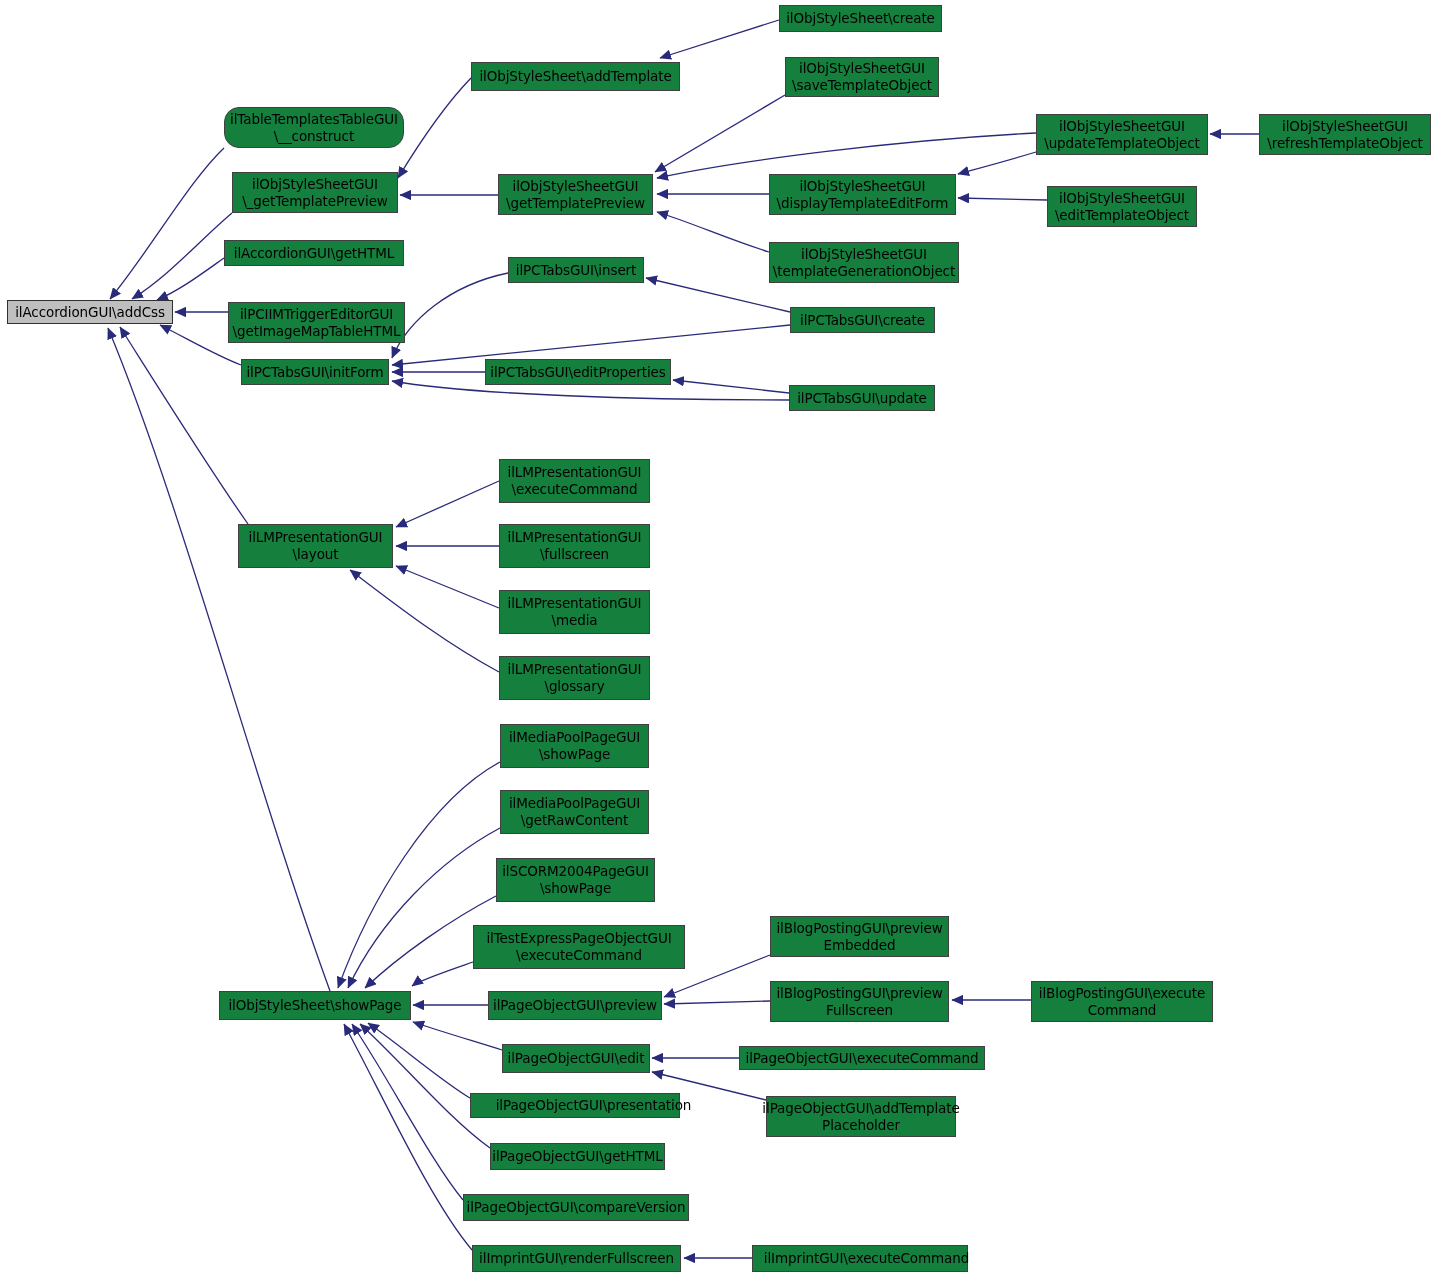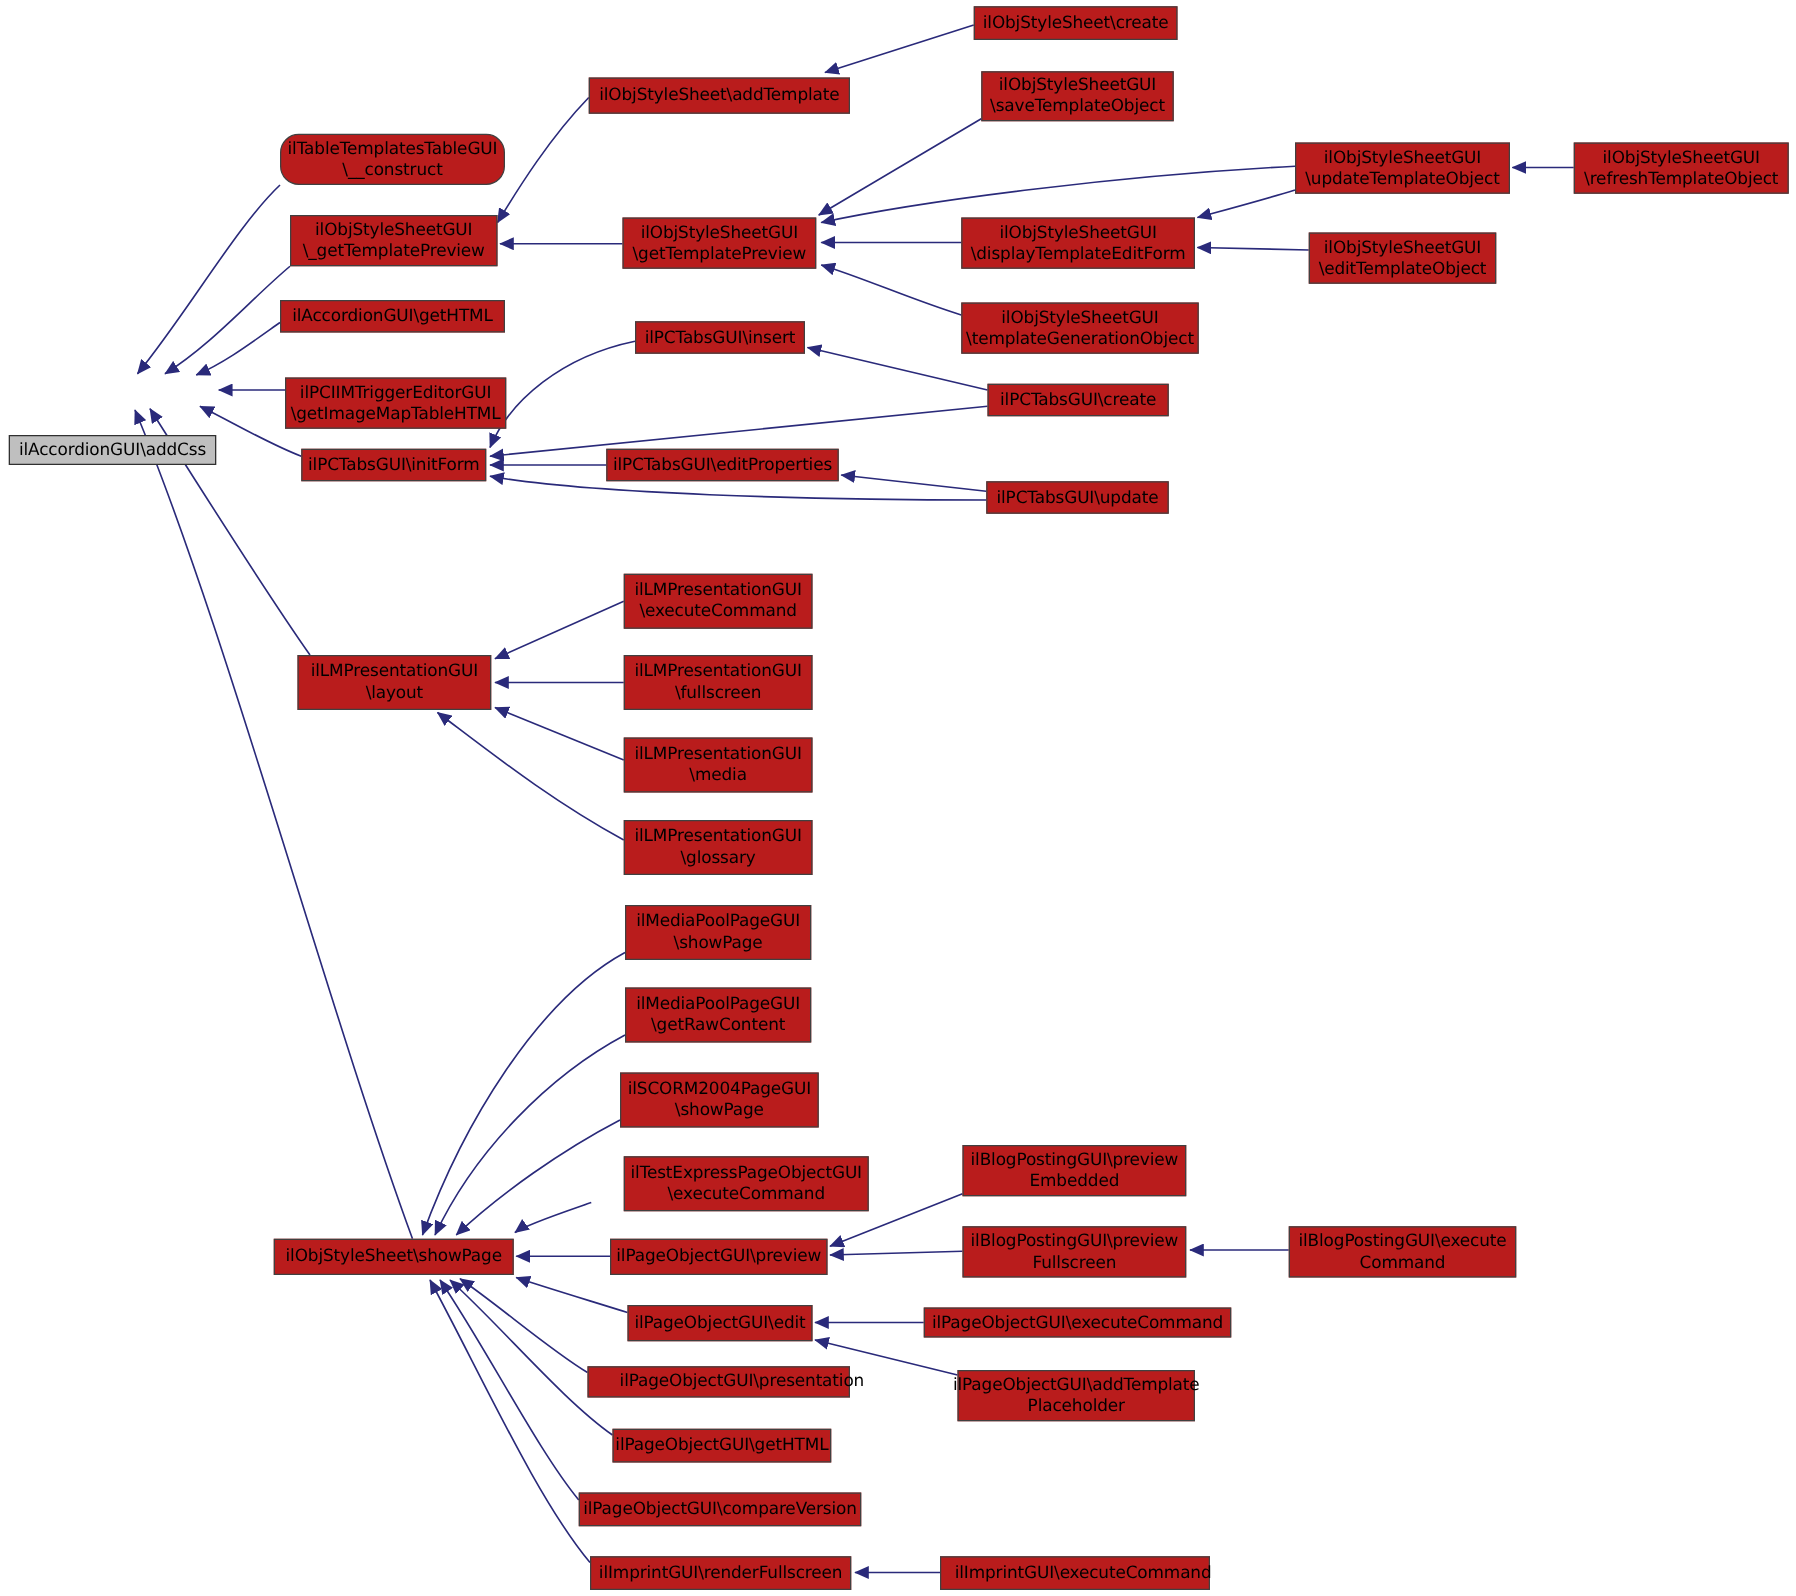--- a/index.html
+++ b/index.html
@@ -21,21 +21,21 @@
     position: absolute;
     left: 0;
     top: 0;
     width: 1437px;
     height: 1277px;
     pointer-events: none;
   }
   .node {
     position: absolute;
     box-sizing: border-box;
-    background: #b91c1c;
+    background: #15803d;
     border: 1px solid #404040;
     display: flex;
     align-items: center;
     justify-content: center;
     text-align: center;
     color: #000000;
     font-size: 13.5px;
     line-height: 1.25;
     letter-spacing: -0.1px;
     white-space: pre-line;
@@ -100,21 +100,21 @@
         <path d="M 739,1058 L 652,1058" fill="none" stroke="#2a2a7a" stroke-width="1.3" marker-end="url(#arrow)"></path>
         <path d="M 766,1100 L 652,1072" fill="none" stroke="#2a2a7a" stroke-width="1.3" marker-end="url(#arrow)"></path>
         <path d="M 470,1098 C 440,1080 400,1045 368,1023" fill="none" stroke="#2a2a7a" stroke-width="1.3" marker-end="url(#arrow)"></path>
         <path d="M 490,1148 C 450,1120 400,1060 360,1024" fill="none" stroke="#2a2a7a" stroke-width="1.3" marker-end="url(#arrow)"></path>
         <path d="M 463,1200 C 430,1160 390,1080 352,1024" fill="none" stroke="#2a2a7a" stroke-width="1.3" marker-end="url(#arrow)"></path>
         <path d="M 472,1250 C 430,1200 385,1100 344,1024" fill="none" stroke="#2a2a7a" stroke-width="1.3" marker-end="url(#arrow)"></path>
         <path d="M 752,1258 L 684,1258" fill="none" stroke="#2a2a7a" stroke-width="1.3" marker-end="url(#arrow)"></path>
       </g>
   </svg>
   <div id="node-layer">
-      <div class="node root" style="left: 7px; top: 300px; width: 166px; height: 24px; margin-top: 48px;"><span class="lbl">ilAccordionGUI\addCss</span></div>
+      <div class="node root" style="left: 7px; top: 300px; width: 166px; height: 24px;"><span class="lbl">ilAccordionGUI\addCss</span></div>
       <div class="node" style="left: 471px; top: 62px; width: 209px; height: 29px; text-align: center;"><span class="lbl">ilObjStyleSheet\addTemplate</span></div>
       <div class="node" style="left: 779px; top: 5px; width: 163px; height: 27px;"><span class="lbl">ilObjStyleSheet\create</span></div>
       <div class="node" style="left: 785px; top: 57px; width: 154px; height: 40px;"><span class="lbl">ilObjStyleSheetGUI
 \saveTemplateObject</span></div>
       <div class="node" style="left: 224px; top: 107px; width: 180px; height: 41px; border-radius: 15px;"><span class="lbl">ilTableTemplatesTableGUI
 \__construct</span></div>
       <div class="node" style="left: 232px; top: 172px; width: 166px; height: 41px;"><span class="lbl">ilObjStyleSheetGUI
 \_getTemplatePreview</span></div>
       <div class="node" style="left: 498px; top: 174px; width: 155px; height: 41px;"><span class="lbl">ilObjStyleSheetGUI
 \getTemplatePreview</span></div>
@@ -145,21 +145,21 @@
       <div class="node" style="left: 499px; top: 590px; width: 151px; height: 44px;"><span class="lbl">ilLMPresentationGUI
 \media</span></div>
       <div class="node" style="left: 499px; top: 656px; width: 151px; height: 44px;"><span class="lbl">ilLMPresentationGUI
 \glossary</span></div>
       <div class="node" style="left: 500px; top: 724px; width: 149px; height: 44px;"><span class="lbl">ilMediaPoolPageGUI
 \showPage</span></div>
       <div class="node" style="left: 500px; top: 790px; width: 149px; height: 44px;"><span class="lbl">ilMediaPoolPageGUI
 \getRawContent</span></div>
       <div class="node" style="left: 496px; top: 858px; width: 159px; height: 44px;"><span class="lbl">ilSCORM2004PageGUI
 \showPage</span></div>
-      <div class="node" style="left: 499px; top: 925px; width: 196px; height: 44px;"><span class="lbl">ilTestExpressPageObjectGUI
+      <div class="node" style="left: 473px; top: 925px; width: 212px; height: 44px;"><span class="lbl">ilTestExpressPageObjectGUI
 \executeCommand</span></div>
       <div class="node" style="left: 219px; top: 991px; width: 192px; height: 29px;"><span class="lbl">ilObjStyleSheet\showPage</span></div>
       <div class="node" style="left: 488px; top: 991px; width: 174px; height: 29px;"><span class="lbl">ilPageObjectGUI\preview</span></div>
       <div class="node" style="left: 770px; top: 916px; width: 179px; height: 41px;"><span class="lbl">ilBlogPostingGUI\preview
 Embedded</span></div>
       <div class="node" style="left: 770px; top: 981px; width: 179px; height: 41px;"><span class="lbl">ilBlogPostingGUI\preview
 Fullscreen</span></div>
       <div class="node" style="left: 1031px; top: 981px; width: 182px; height: 41px;"><span class="lbl">ilBlogPostingGUI\execute
 Command</span></div>
       <div class="node" style="left: 502px; top: 1044px; width: 148px; height: 29px;"><span class="lbl">ilPageObjectGUI\edit</span></div>

